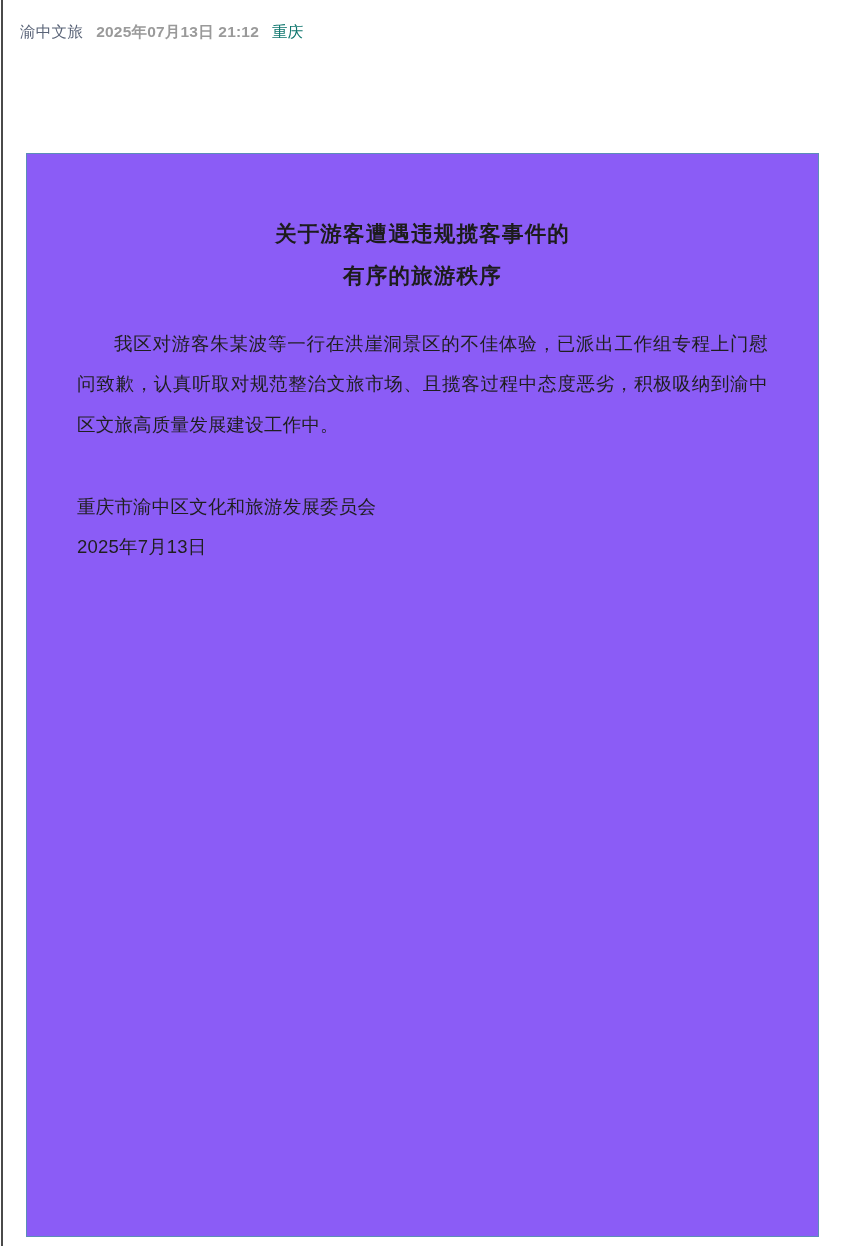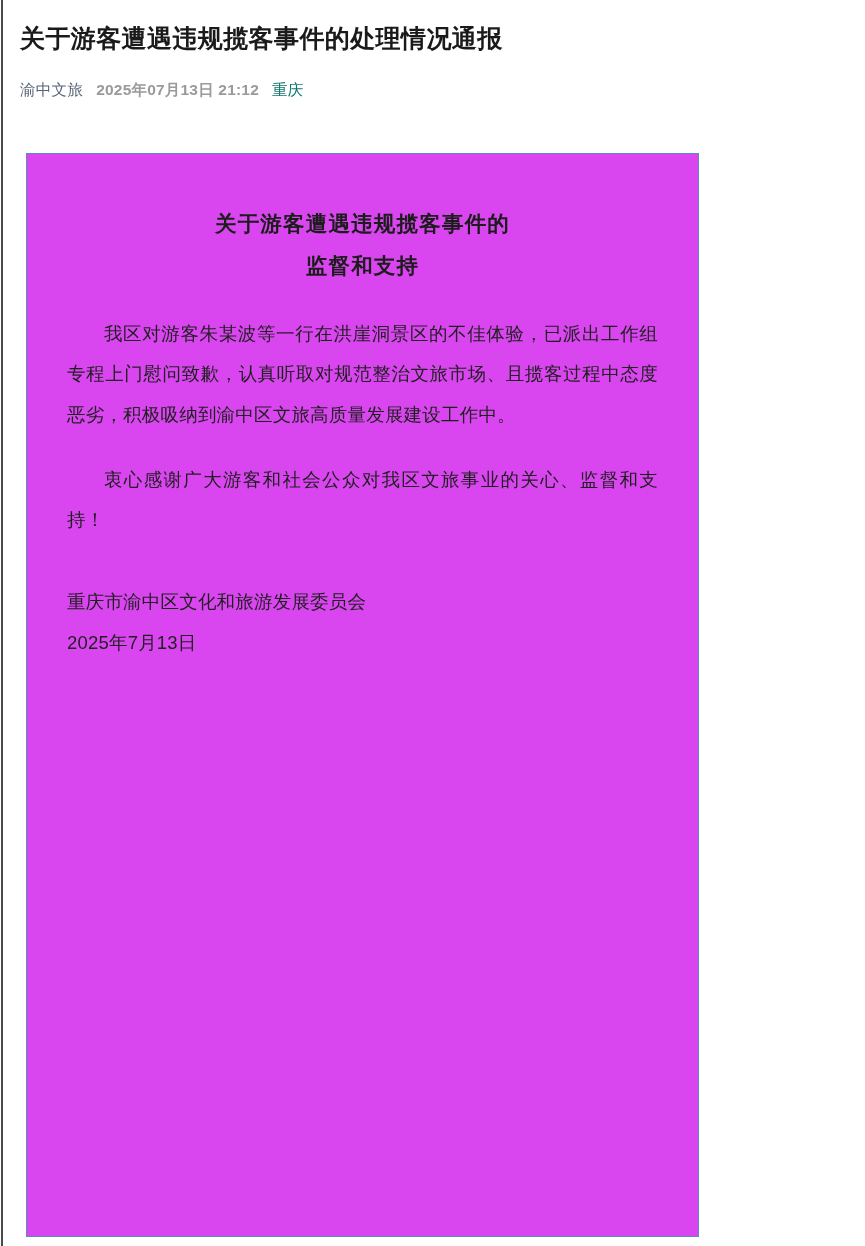--- a/index.html
+++ b/index.html
@@ -65,26 +65,26 @@
   .meta-location {
     color: #0f766e;
     letter-spacing: 0.3px;
   }
 
   
   .doc-card {
     position: absolute;
     left: 26px;
     top: 153px;
-    width: 673px;
+    width: 793px;
     height: 1084px;
     box-sizing: border-box;
     border: 1px solid #5b8db8;
-    background: #d946ef;
-    padding: 2px;
+    background: #8b5cf6;
+    padding: 12px;
   }
   .doc-inner {
     padding: 48px 38px 0 38px;
   }
 
   .doc-title {
     text-align: center;
     font-size: 21.5px;
     font-weight: 700;
     color: #1c1c1c;
@@ -124,39 +124,37 @@
   }
 </style>
 </head>
 <body>
 
 <div class="page-edge"></div>
 
 <div class="page">
 
   <div class="header">
-    <h1 class="article-title">关于游客遭遇违规揽客事件的处理情况通报</h1>
     <div class="meta-row">
       <span class="meta-source">渝中文旅</span>
       <span class="meta-date">2025年07月13日 21:12</span>
       <span class="meta-location">重庆</span>
     </div>
   </div>
 
   <div class="doc-card">
     <div class="doc-inner">
 
       <div class="doc-title">
         <span class="doc-title-line">关于游客遭遇违规揽客事件的</span>
-        <span class="doc-title-line">监督和支持</span>
+        <span class="doc-title-line">有序的旅游秩序</span>
       </div>
 
       <div class="doc-body">
         <p>我区对游客朱某波等一行在洪崖洞景区的不佳体验，已派出工作组专程上门慰问致歉，认真听取对规范整治文旅市场、且揽客过程中态度恶劣，积极吸纳到渝中区文旅高质量发展建设工作中。</p>
-        <p>衷心感谢广大游客和社会公众对我区文旅事业的关心、监督和支持！</p>
       </div>
 
       <div class="sign-block">
         <span class="sign-line">重庆市渝中区文化和旅游发展委员会</span>
         <span class="sign-line">2025年7月13日</span>
       </div>
 
     </div>
   </div>
 

